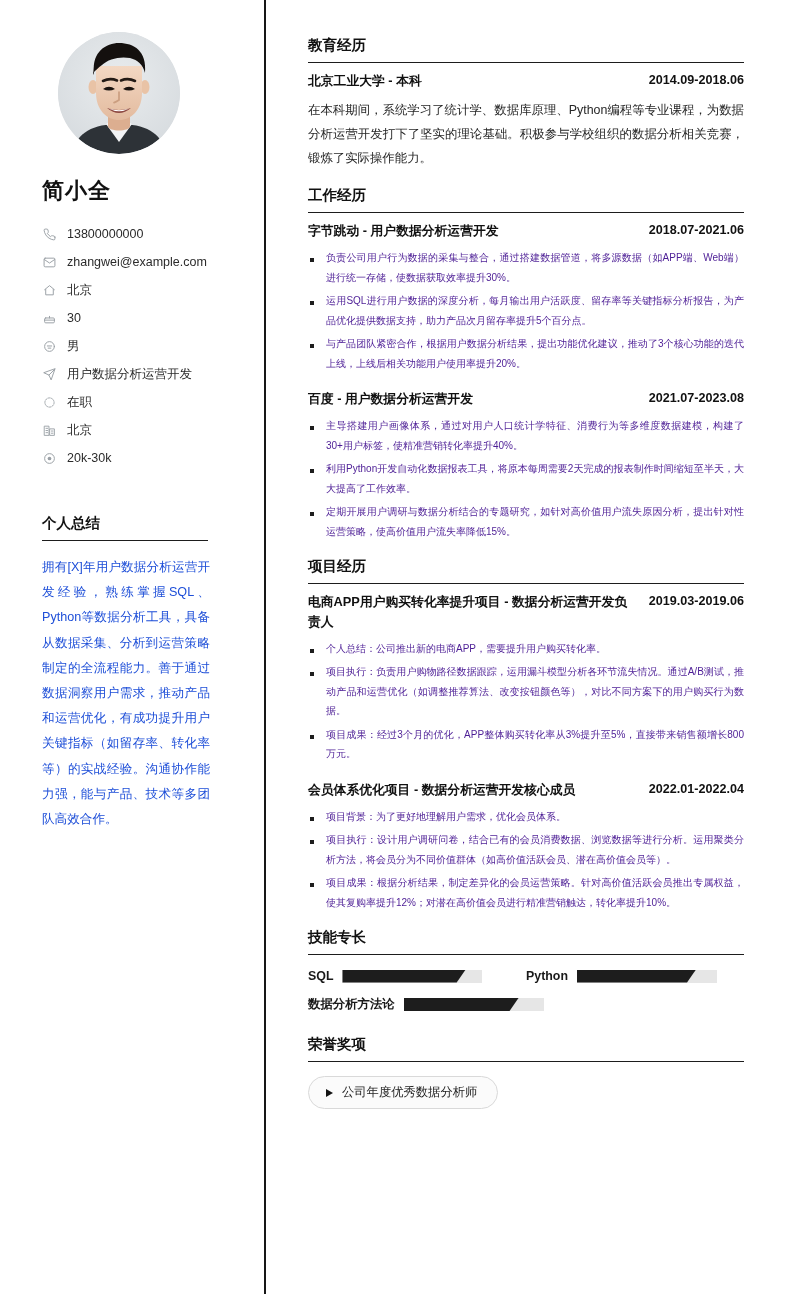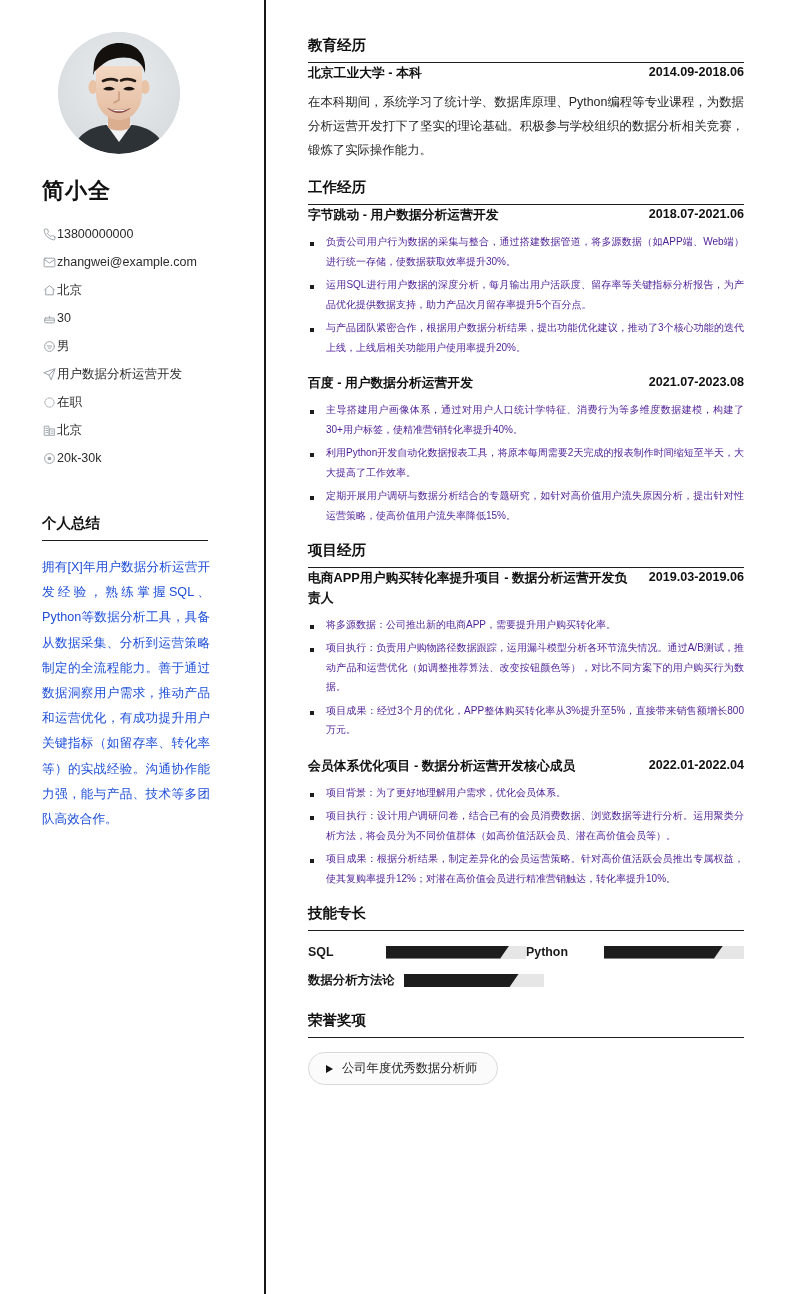--- a/index.html
+++ b/index.html
@@ -51,21 +51,21 @@
     font-weight: bold;
     letter-spacing: 1px;
     margin: 22px 0 14px 8px;
     color: #111;
   }
 
   .info-list { list-style: none; margin: 0 0 0 8px; padding: 0; }
   .info-item {
     display: flex;
     align-items: center;
-    gap: 1px;
+    gap: 11px;
     height: 28px;
     font-size: 12.5px;
     color: #2b2b2b;
   }
   .info-ico {
     width: 14px; height: 14px;
     flex: 0 0 14px;
     display: flex; align-items: center; justify-content: center;
     color: #9aa0a6;
   }
@@ -95,21 +95,21 @@
     flex: 1 1 auto;
     padding: 36px 50px 0 42px;
   }
   .section { margin-bottom: 6px; }
   .sec-head {
     font-size: 14.5px;
     font-weight: bold;
     color: #111;
     padding-bottom: 7px;
     border-bottom: 1.7px solid #1d1d1d;
-    margin-bottom: 0;
+    margin-bottom: 8px;
   }
   .sec-head.tight { margin-bottom: 14px; }
 
   .entry { margin-bottom: 16px; }
   .entry-head {
     display: flex;
     justify-content: space-between;
     align-items: flex-start;
     gap: 20px;
     margin-bottom: 7px;
@@ -160,21 +160,20 @@
     flex-wrap: wrap;
     column-gap: 0px;
     row-gap: 13px;
     margin-bottom: 22px;
   }
   .skill {
     width: 50%;
     display: flex;
     align-items: center;
     gap: 9px;
-    justify-content: space-between;
   }
   .skill-name {
     font-size: 12.4px;
     font-weight: bold;
     color: #1a1a1a;
     white-space: nowrap;
   }
   .skill-track {
     position: relative;
     height: 13px;
@@ -409,21 +408,21 @@
 
     <section class="section">
       <div class="sec-head">项目经历</div>
 
       <div class="entry">
         <div class="entry-head">
           <div class="entry-title" style="max-width:320px">电商APP用户购买转化率提升项目 - 数据分析运营开发负责人</div>
           <div class="entry-date">2019.03-2019.06</div>
         </div>
         <ul class="bullets">
-          <li>将多源数据：公司推出新的电商APP，需要提升用户购买转化率。</li>
+          <li>个人总结：公司推出新的电商APP，需要提升用户购买转化率。</li>
           <li>项目执行：负责用户购物路径数据跟踪，运用漏斗模型分析各环节流失情况。通过A/B测试，推动产品和运营优化（如调整推荐算法、改变按钮颜色等），对比不同方案下的用户购买行为数据。</li>
           <li>项目成果：经过3个月的优化，APP整体购买转化率从3%提升至5%，直接带来销售额增长800万元。</li>
         </ul>
       </div>
 
       <div class="entry">
         <div class="entry-head">
           <div class="entry-title">会员体系优化项目 - 数据分析运营开发核心成员</div>
           <div class="entry-date">2022.01-2022.04</div>
         </div>

